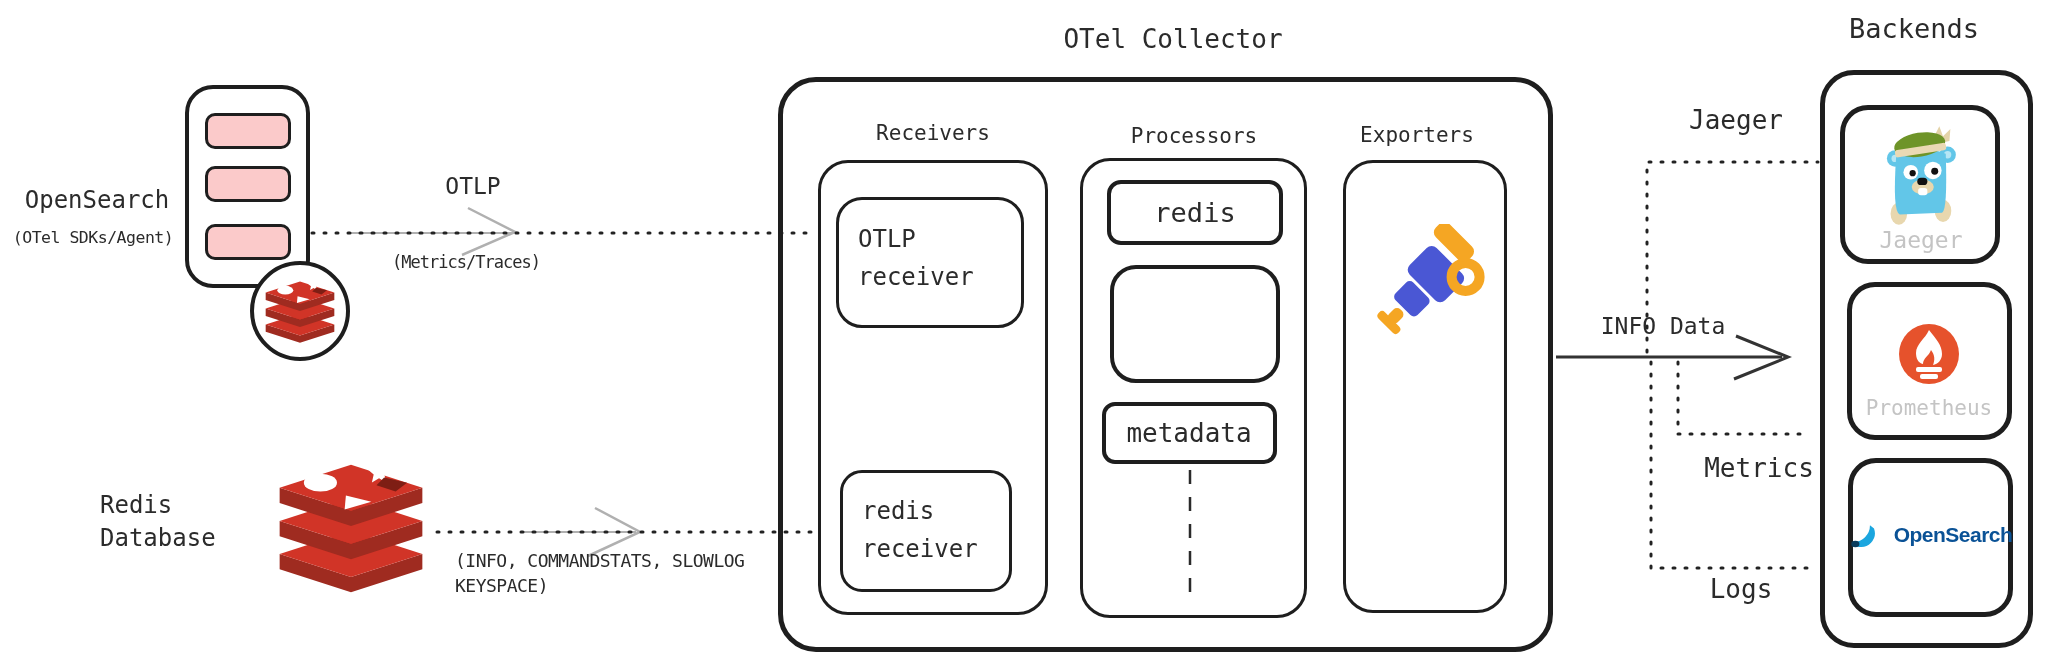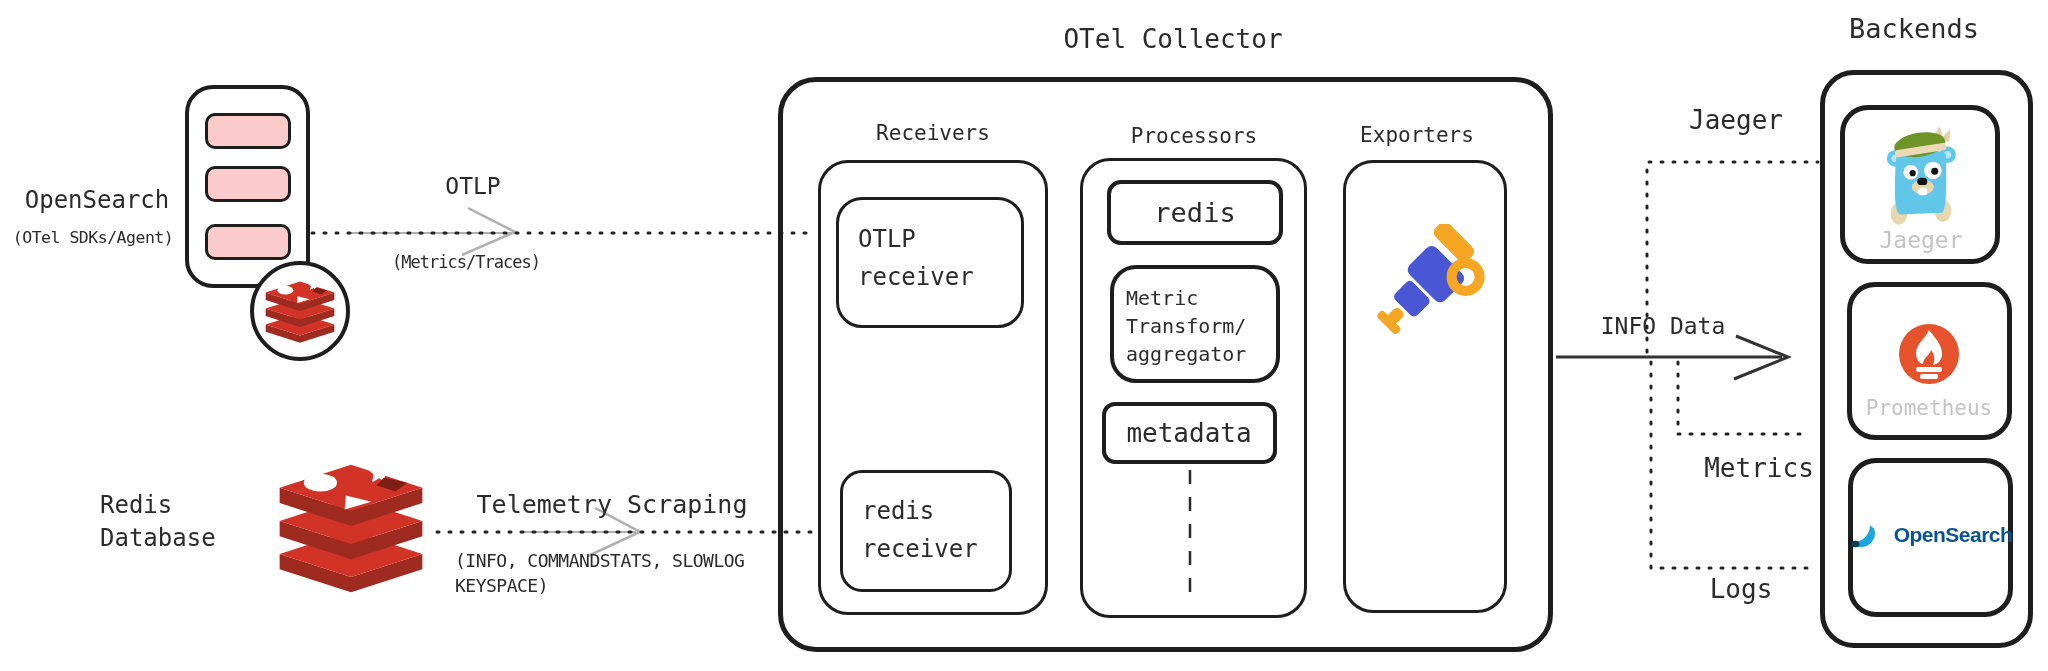--- a/index.html
+++ b/index.html
@@ -75,44 +75,40 @@
 
   <div class="lbl ctr" style="left:473px;top:173px;font-size:23px;">OTLP</div>
   <div class="lbl ctr" style="left:466px;top:252px;font-size:17px;letter-spacing:-1px;">(Metrics/Traces)</div>
 
   <div class="lbl multiline" style="left:100px;top:489px;font-size:24px;line-height:33px;">Redis
 Database</div>
   <svg class="logo" style="left:272px;top:452px;" width="158" height="148" viewBox="-2 -8 124 112">
     <use href="#redis-logo"></use>
   </svg>
 
-  <div class="lbl ctr" style="left:612px;top:490px;font-size:25px;">Telemetry Scraping</div>
   <div class="lbl ctr" style="left:1173px;top:24px;font-size:26px;">OTel Collector</div>
 
   <div class="lbl multiline" style="left:455px;top:548px;font-size:18px;line-height:25px;letter-spacing:-0.5px;">(INFO, COMMANDSTATS, SLOWLOG
 KEYSPACE)</div>
   <div class="box" style="left:778px;top:77px;width:775px;height:575px;border-radius:38px;border-width:5px;"></div>
 
   <div class="lbl ctr" style="left:933px;top:121px;font-size:21px;">Receivers</div>
   <div class="box" style="left:818px;top:160px;width:230px;height:455px;border-radius:30px;border-width:3px;"></div>
   <div class="box" style="left:836px;top:197px;width:188px;height:131px;border-radius:26px;border-width:3.5px;"></div>
   <div class="lbl multiline" style="left:858px;top:220px;font-size:24px;line-height:38px;">OTLP
 receiver</div>
   <div class="box" style="left:840px;top:470px;width:172px;height:122px;border-radius:22px;border-width:3.5px;"></div>
   <div class="lbl multiline" style="left:862px;top:492px;font-size:24px;line-height:38px;">redis
 receiver</div>
 
   <div class="lbl ctr" style="left:1194px;top:124px;font-size:21px;">Processors</div>
   <div class="box" style="left:1080px;top:158px;width:227px;height:460px;border-radius:30px;border-width:3px;"></div>
   <div class="box" style="left:1107px;top:180px;width:176px;height:65px;border-radius:14px;border-width:4.5px;"></div>
   <div class="lbl ctr" style="left:1195px;top:197px;font-size:27px;">redis</div>
   <div class="box" style="left:1110px;top:265px;width:170px;height:118px;border-radius:26px;border-width:4.5px;"></div>
-  <div class="lbl multiline" style="left:1126px;top:284px;font-size:20px;line-height:28px;">Metric
-Transform/
-aggregator</div>
   <div class="box" style="left:1102px;top:402px;width:175px;height:62px;border-radius:13px;border-width:4.5px;"></div>
   <div class="lbl ctr" style="left:1189px;top:418px;font-size:26px;">metadata</div>
 
   <div class="lbl ctr" style="left:1417px;top:123px;font-size:21px;">Exporters</div>
   <div class="box" style="left:1343px;top:160px;width:164px;height:453px;border-radius:30px;border-width:3px;"></div>
   <svg class="logo" style="left:1366px;top:224px;" width="120" height="120" viewBox="0 0 120 120">
     <g transform="rotate(-45 60 60)">
       <rect x="2" y="47" width="9" height="28" rx="4" fill="#f5a623"></rect>
       <rect x="8" y="55" width="16" height="12" rx="5" fill="#f5a623"></rect>
       <rect x="27" y="45" width="25" height="31" rx="5" fill="#4a57d4"></rect>

